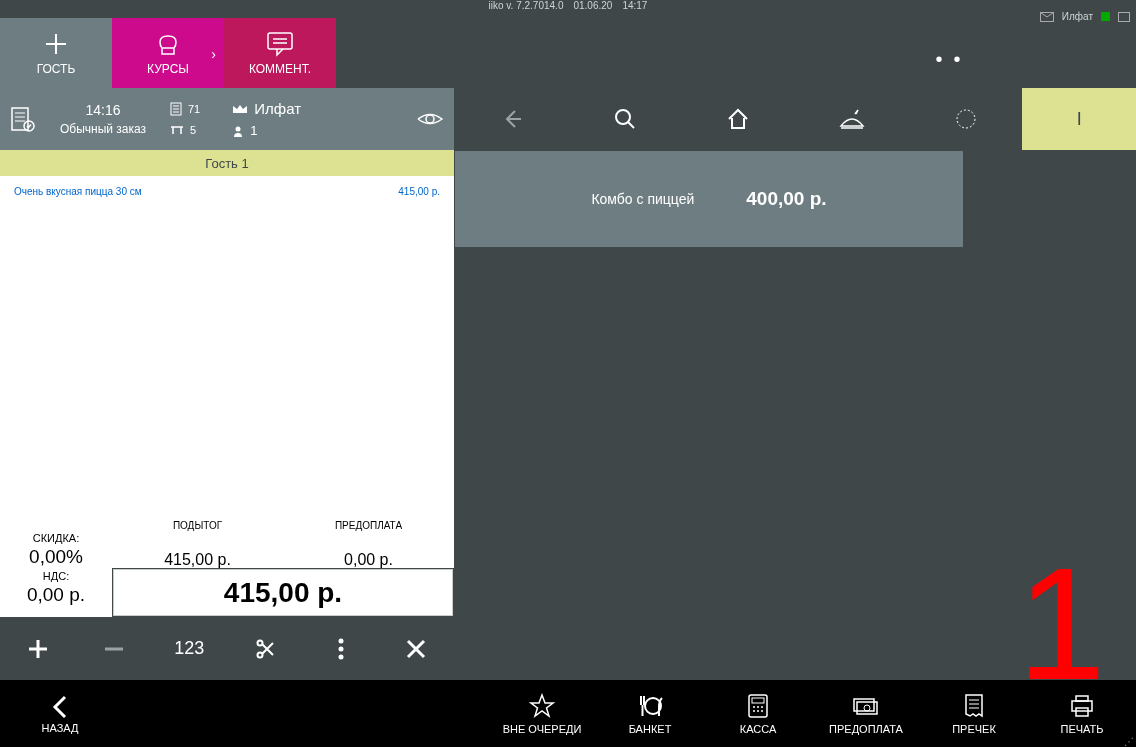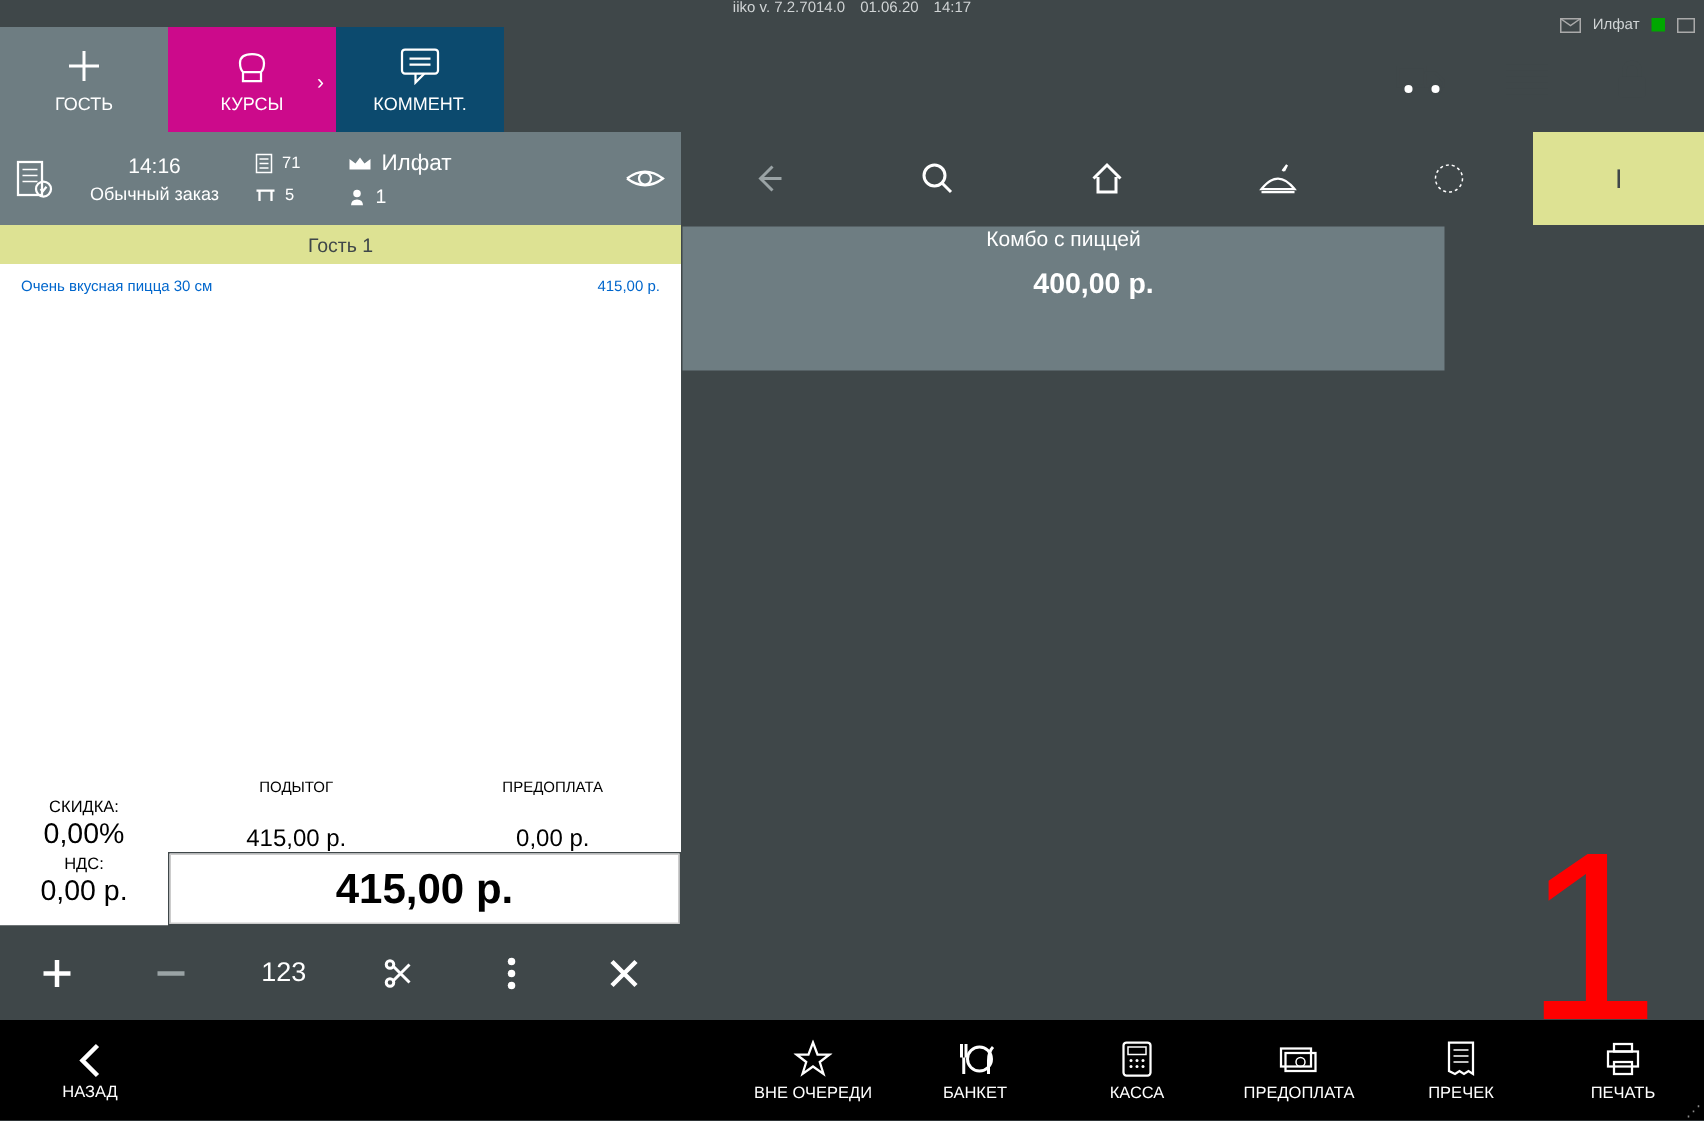--- a/index.html
+++ b/index.html
@@ -10,21 +10,21 @@
 .titlebar .left { display: flex; gap: 10px; }
 .titlebar .right { margin-left: auto; display: flex; gap: 8px; align-items: center; }
 .status-dot { width: 9px; height: 9px; background: #00a800; display: inline-block; }
 .status-box { width: 12px; height: 10px; border: 1px solid #aaa; display: inline-block; }
 
 
 .top-toolbar { height: 70px; background: #3f4749; display: flex; }
 .top-btn { width: 112px; height: 70px; display: flex; flex-direction: column; align-items: center; justify-content: center; color: #fff; font-size: 12px; gap: 4px; cursor: pointer; position: relative; }
 .top-btn.guest { background: #6e7d82; }
 .top-btn.courses { background: #cc0a8b; }
-.top-btn.comment { background: #0c4a6e; }
+.top-btn.comment { background: #be185d; }
 .top-btn .chev { position: absolute; right: 8px; top: 28px; font-size: 14px; }
 .toolbar-right { margin-left: auto; display: flex; align-items: center; gap: 34px; padding-right: 30px; }
 .tb-icon { color: #3f4749; width: 36px; height: 36px; display: flex; align-items: center; justify-content: center; cursor: pointer; }
 
 
 .content { display: flex; height: 592px; }
 .left-panel { width: 454px; display: flex; flex-direction: column; }
 .order-header { height: 62px; background: #6e7d82; color: #fff; display: flex; align-items: center; padding: 0 10px; gap: 12px; font-size: 13px; }
 .oh-col { display: flex; flex-direction: column; align-items: center; gap: 4px; font-size: 12px; }
 .oh-col.time { width: 110px; }
@@ -55,21 +55,21 @@
 
 .mid-actions { height: 63px; background: #3f4749; display: flex; align-items: center; }
 .mid-btn { width: 90px; height: 82px; display: flex; align-items: center; justify-content: center; color: #fff; font-size: 22px; cursor: pointer; }
 
 
 .right-panel { flex: 1; display: flex; flex-direction: column; }
 .menu-nav { height: 62px; background: #3f4749; display: flex; }
 .nav-btn { flex: 1; display: flex; align-items: center; justify-content: center; color: #fff; cursor: pointer; }
 .nav-btn.accent { background: #dde293; color: #3f4749; font-size: 18px; }
 .menu-grid { flex: 1; background: #3f4749; padding: 1px 0 0 1px; position: relative; }
-.menu-item { width: 508px; height: 96px; background: #6e7d82; color: #fff; display: flex; flex-direction: column; align-items: center; gap: 12px; cursor: pointer; }
+.menu-item { width: 508px; height: 96px; background: #6e7d82; color: #fff; display: flex; flex-direction: row; align-items: center; justify-content: center; gap: 12px; cursor: pointer; }
 .menu-item .name { font-size: 14px; }
 .menu-item .price { font-size: 19px; font-weight: 600; margin-left: 40px; }
 .big-1 { position: absolute; right: 30px; bottom: -24px; color: #ff0000; font-size: 160px; font-weight: 400; font-family: Arial; line-height: 1; pointer-events: none; }
 
 
 .bottom-bar { height: 67px; background: #000; display: flex; align-items: center; color: #fff; }
 .bot-back { width: 120px; display: flex; flex-direction: column; align-items: center; gap: 2px; font-size: 11px; cursor: pointer; }
 .bot-spacer { flex: 1; }
 .bot-btn { width: 108px; display: flex; flex-direction: column; align-items: center; gap: 4px; font-size: 11px; cursor: pointer; }
 .bot-icon { font-size: 22px; height: 26px; display: flex; align-items: center; }

